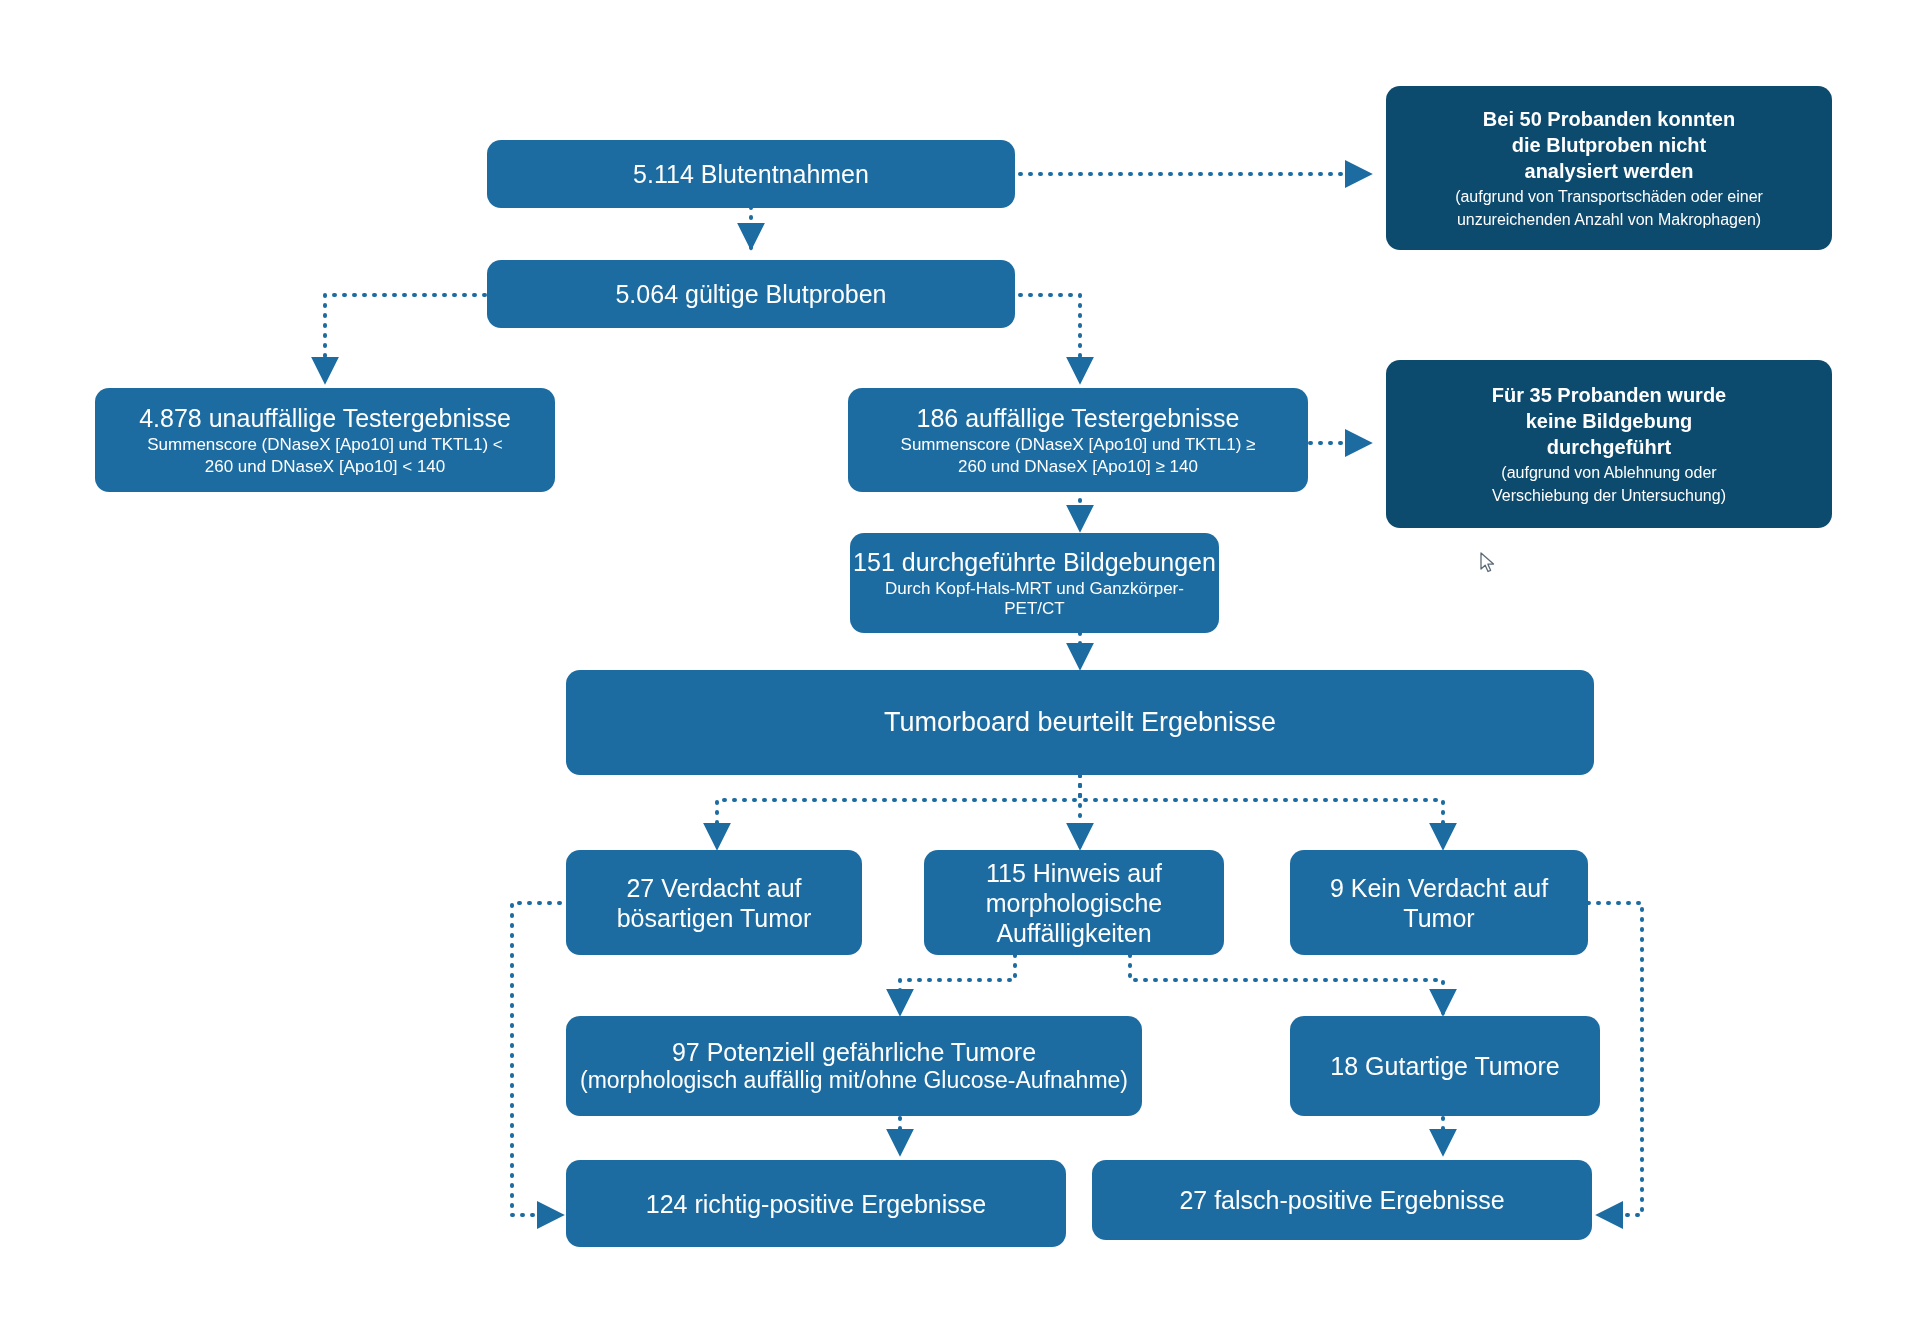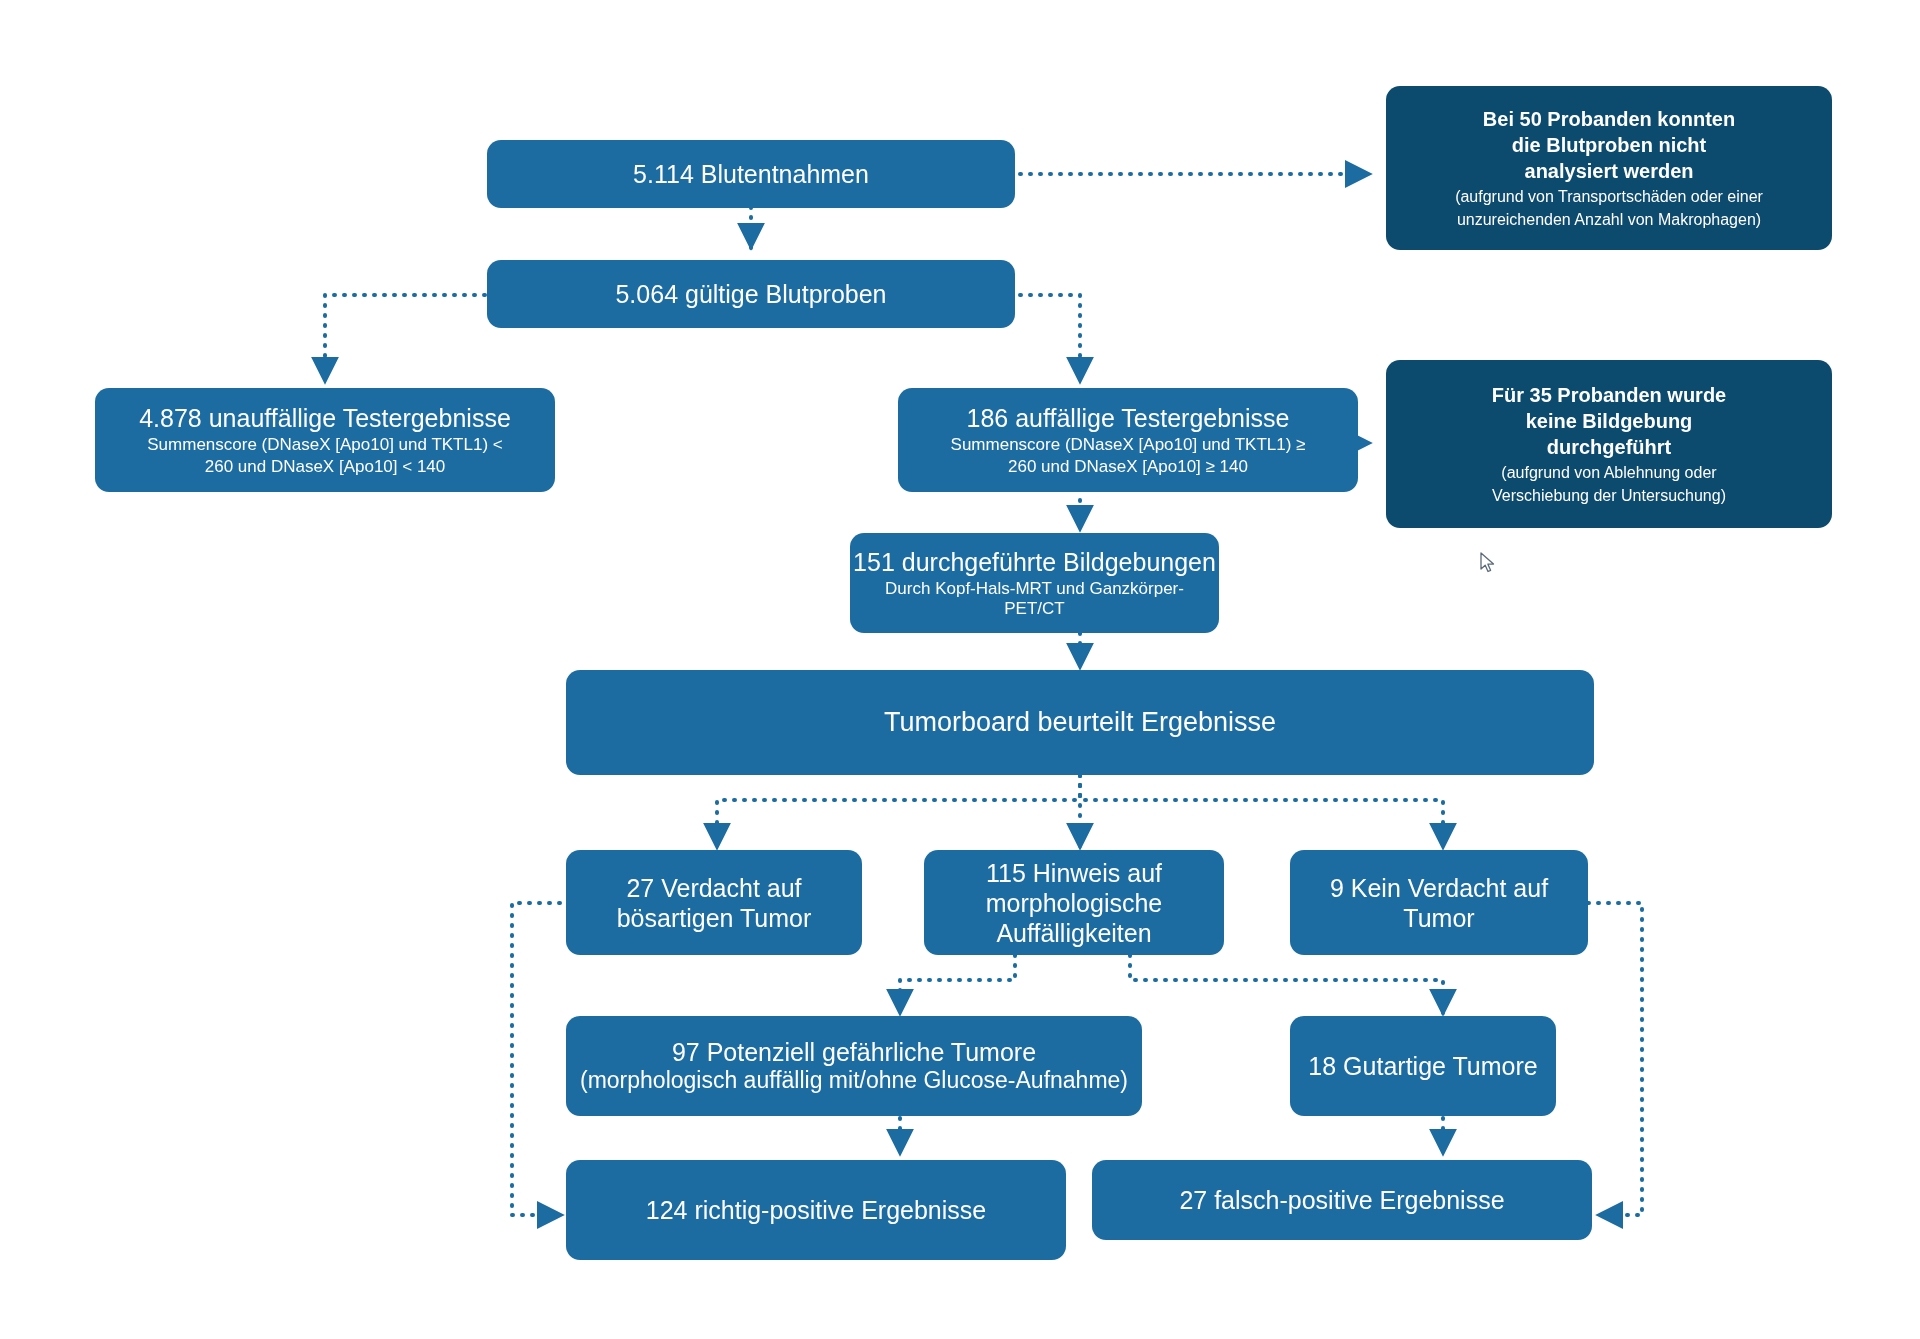--- a/index.html
+++ b/index.html
@@ -148,21 +148,21 @@
   </div>
 
   <div class="node dark" style="left:95px; top:388px; width:460px; height:104px;">
     <div class="title-line">
       <b>4.878</b><span> unauffällige Testergebnisse</span>
     </div>
     <div class="sub-line">Summenscore (DNaseX [Apo10] und TKTL1) &lt;</div>
     <div class="sub-line">260 und DNaseX [Apo10] &lt; 140</div>
   </div>
 
-  <div class="node dark" style="left:898px; top:388px; width:460px; height:104px;">
+  <div class="node dark" style="left:848px; top:388px; width:460px; height:104px;">
     <div class="title-line">
       <b>186</b><span> auffällige Testergebnisse</span>
     </div>
     <div class="sub-line">Summenscore (DNaseX [Apo10] und TKTL1) ≥</div>
     <div class="sub-line">260 und DNaseX [Apo10] ≥ 140</div>
   </div>
 
   <div class="node light" style="left:1386px; top:360px; width:446px; height:168px; padding:12px 16px;">
     <div class="head">Für 35 Probanden wurde</div>
     <div class="head">keine Bildgebung</div>
@@ -200,27 +200,27 @@
     </div>
   </div>
 
   <div class="node dark" style="left:566px; top:1016px; width:576px; height:100px;">
     <div class="title-line">
       <b>97</b><span> Potenziell gefährliche Tumore</span>
     </div>
     <div class="title-line" style="font-size:23px;">(morphologisch auffällig mit/ohne Glucose-Aufnahme)</div>
   </div>
 
-  <div class="node dark" style="left:1290px; top:1016px; width:266px; height:100px;">
+  <div class="node dark" style="left:1290px; top:1016px; width:310px; height:100px;">
     <div class="title-line wrap">
       <b>18</b><span> Gutartige Tumore</span>
     </div>
   </div>
 
-  <div class="node dark" style="left:566px; top:1160px; width:500px; height:100px;">
+  <div class="node dark" style="left:566px; top:1160px; width:500px; height:87px;">
     <div class="title-line">
       <b>124</b><span> richtig-positive Ergebnisse</span>
     </div>
   </div>
 
   <div class="node dark" style="left:1092px; top:1160px; width:500px; height:80px;">
     <div class="title-line">
       <b>27</b><span> falsch-positive Ergebnisse</span>
     </div>
   </div>

